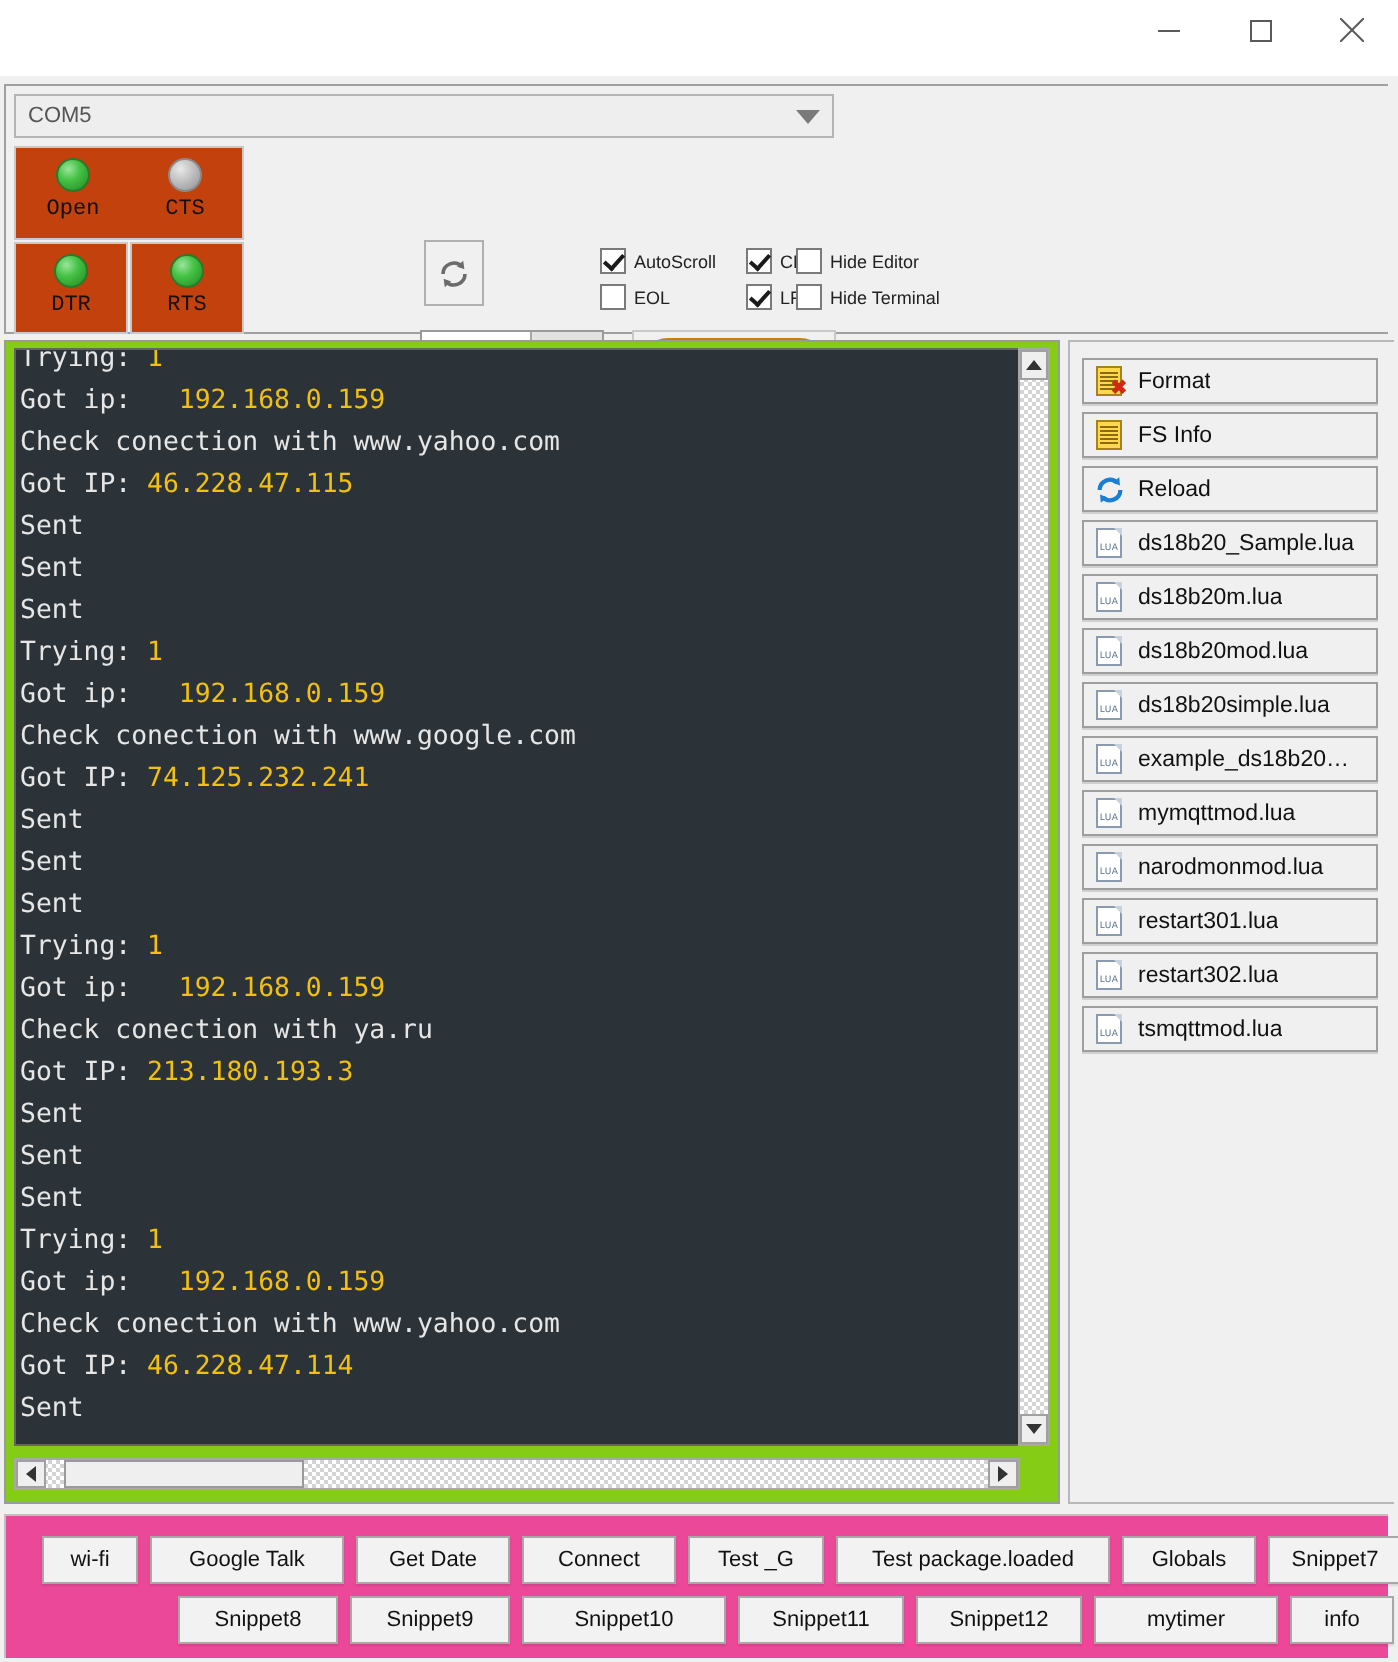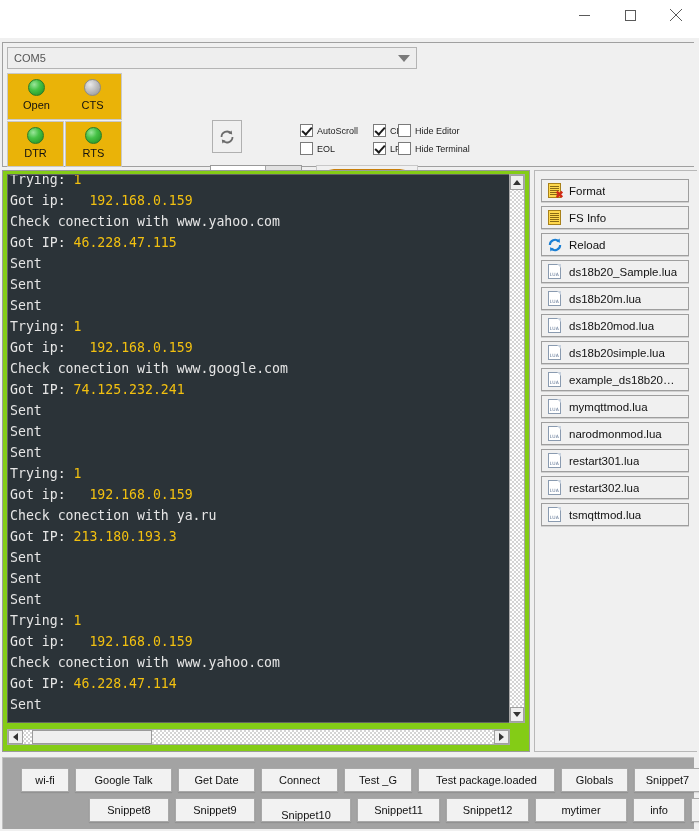--- a/index.html
+++ b/index.html
@@ -64,21 +64,22 @@
     border-left: 6px solid transparent;
     border-right: 6px solid transparent;
     border-top: 7px solid #7a7a7a;
   }
 
   
   .grp {
     position: absolute;
     border: 1px solid #c8c8c8;
     box-sizing: border-box;
-    background: #eab308;
+    background: #c2410c;
+    font-family: Liberation Mono, monospace;
   }
   .led-cell {
     position: absolute;
     width: 57px;
     text-align: center;
   }
   .led {
     width: 15px; height: 15px; border-radius: 50%;
     margin: 0 auto 3px auto;
   }
@@ -319,21 +320,21 @@
   }
   .ico-lua:before {
     content: ""; position: absolute; right: -1px; top: -1px;
     border-left: 4px solid transparent; border-top: 4px solid #c8d2de;
   }
 
   
   .snips {
     position: absolute; left: 2px; top: 757px;
     width: 692px; height: 72px;
-    background: #a3a3a3;
+    background: #ec4899;
     border: 1px solid #c0c0c0;
     border-right: none; border-bottom: none;
     box-sizing: border-box;
   }
   .snip-row { position: absolute; display: flex; gap: 6px; }
   .snip {
     height: 24px;
     background: #f2f2f2;
     border: 1px solid #a8a8a8;
     box-sizing: border-box;
@@ -618,21 +619,21 @@
           <span>Snippet7</span>
         </div>
       </div>
     <div class="snip-row" id="snip-row-2" style="left:38px; top:40px;margin-left:48px;">
         <div class="snip" style="width: 80px;">
           <span>Snippet8</span>
         </div>
         <div class="snip" style="width: 80px;">
           <span>Snippet9</span>
         </div>
-        <div class="snip" style="width: 90px; align-items: flex-end;">
+        <div class="snip" style="width: 102px;">
           <span>Snippet10</span>
         </div>
         <div class="snip" style="width: 83px;">
           <span>Snippet11</span>
         </div>
         <div class="snip" style="width: 83px;">
           <span>Snippet12</span>
         </div>
         <div class="snip" style="width: 92px;">
           <span>mytimer</span>

